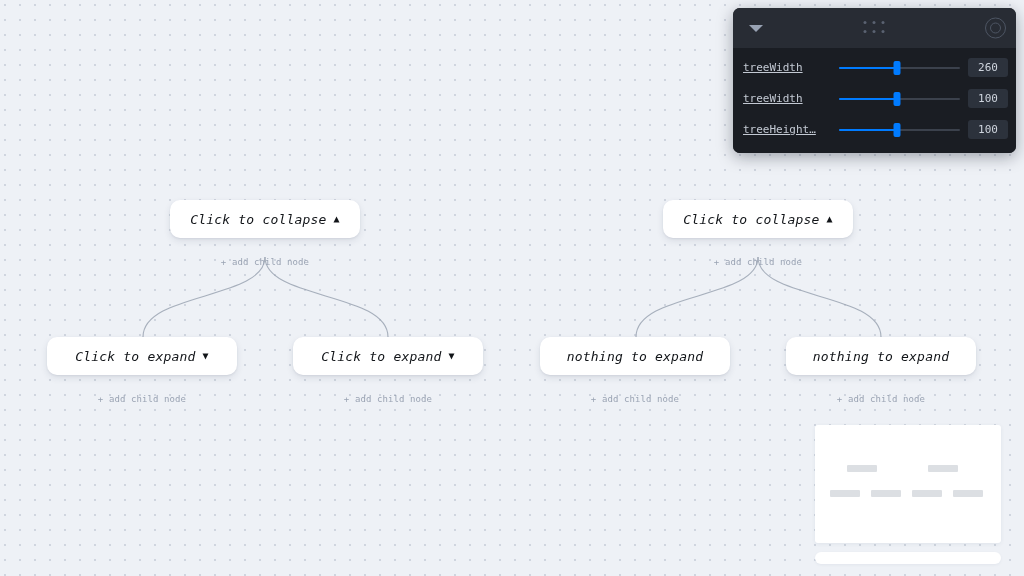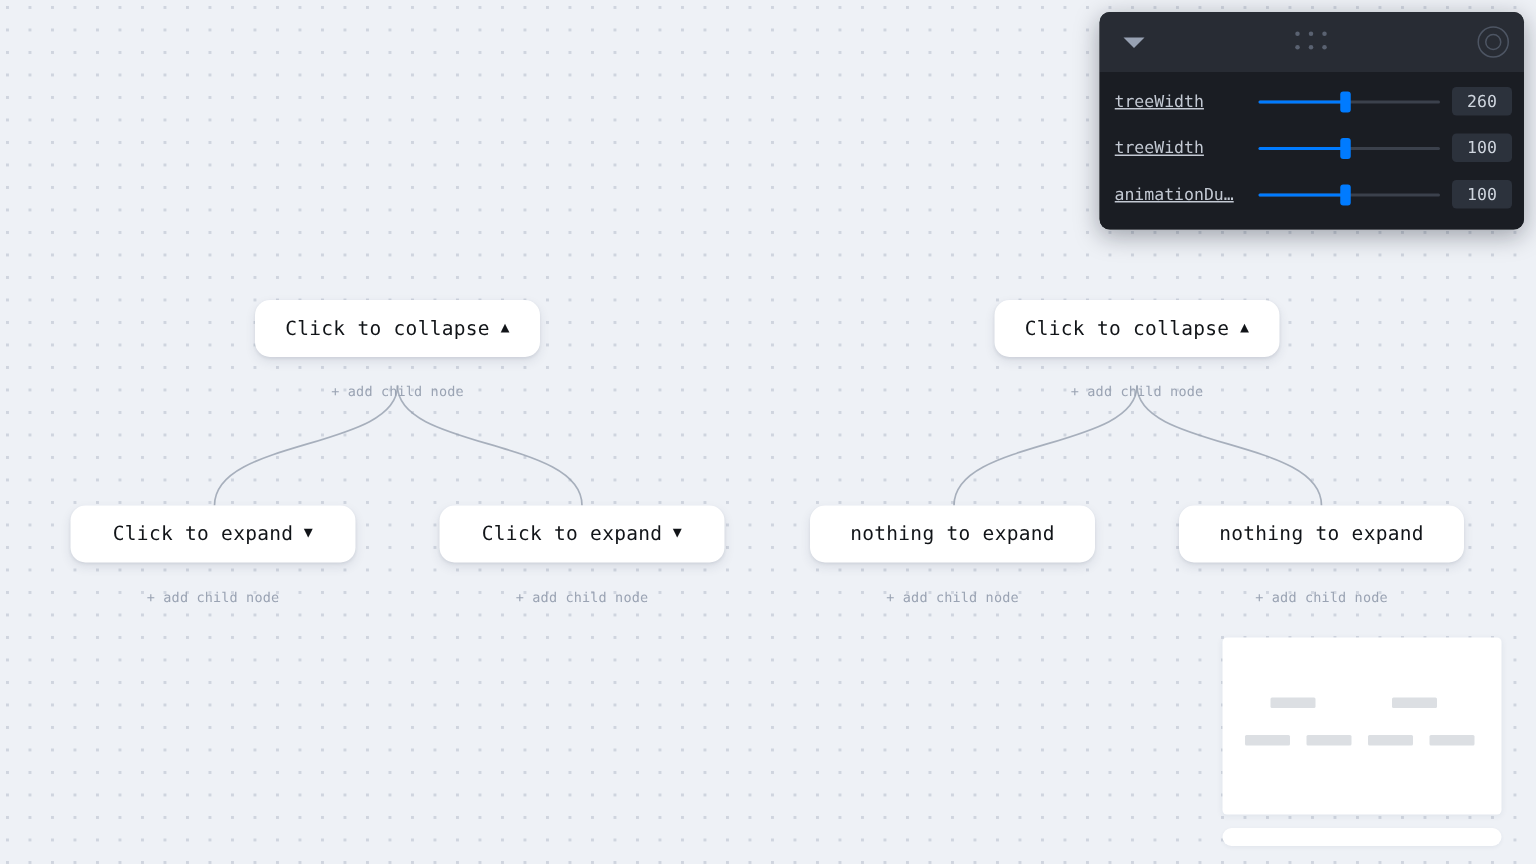--- a/index.html
+++ b/index.html
@@ -30,20 +30,21 @@
     border-radius: 10px;
     height: 38px;
     display: flex; align-items: center; justify-content: center;
     font-size: 13px;
     color: #111418;
     letter-spacing: .2px;
     box-shadow: 0 3px 7px rgba(35,50,80,0.10), 0 1px 2px rgba(35,50,80,0.08);
     cursor: pointer;
     white-space: nowrap;
     user-select: none;
+    font-style: italic;
   }
   .node .caret { margin-left: 7px; font-size: 10px; line-height: 1; }
   .add-child {
     text-align: center;
     font-size: 9px;
     color: #9aa3b3;
     margin-top: 19px;
     cursor: pointer;
     letter-spacing: .1px;
     user-select: none;
@@ -250,21 +251,21 @@
         <span class="lv-label">treeWidth</span>
         <span class="lv-slider">
           <span class="lv-track"></span>
           <span class="lv-fill" style="width:48%"></span>
           <span class="lv-thumb" style="left:48%"></span>
         </span>
         <span class="lv-value">100</span>
       </div>
 
       <div class="lv-row">
-        <span class="lv-label">animationDu…</span>
+        <span class="lv-label">treeHeight…</span>
         <span class="lv-slider">
           <span class="lv-track"></span>
           <span class="lv-fill" style="width:48%"></span>
           <span class="lv-thumb" style="left:48%"></span>
         </span>
         <span class="lv-value">100</span>
       </div>
 
     </div>
   </div>

